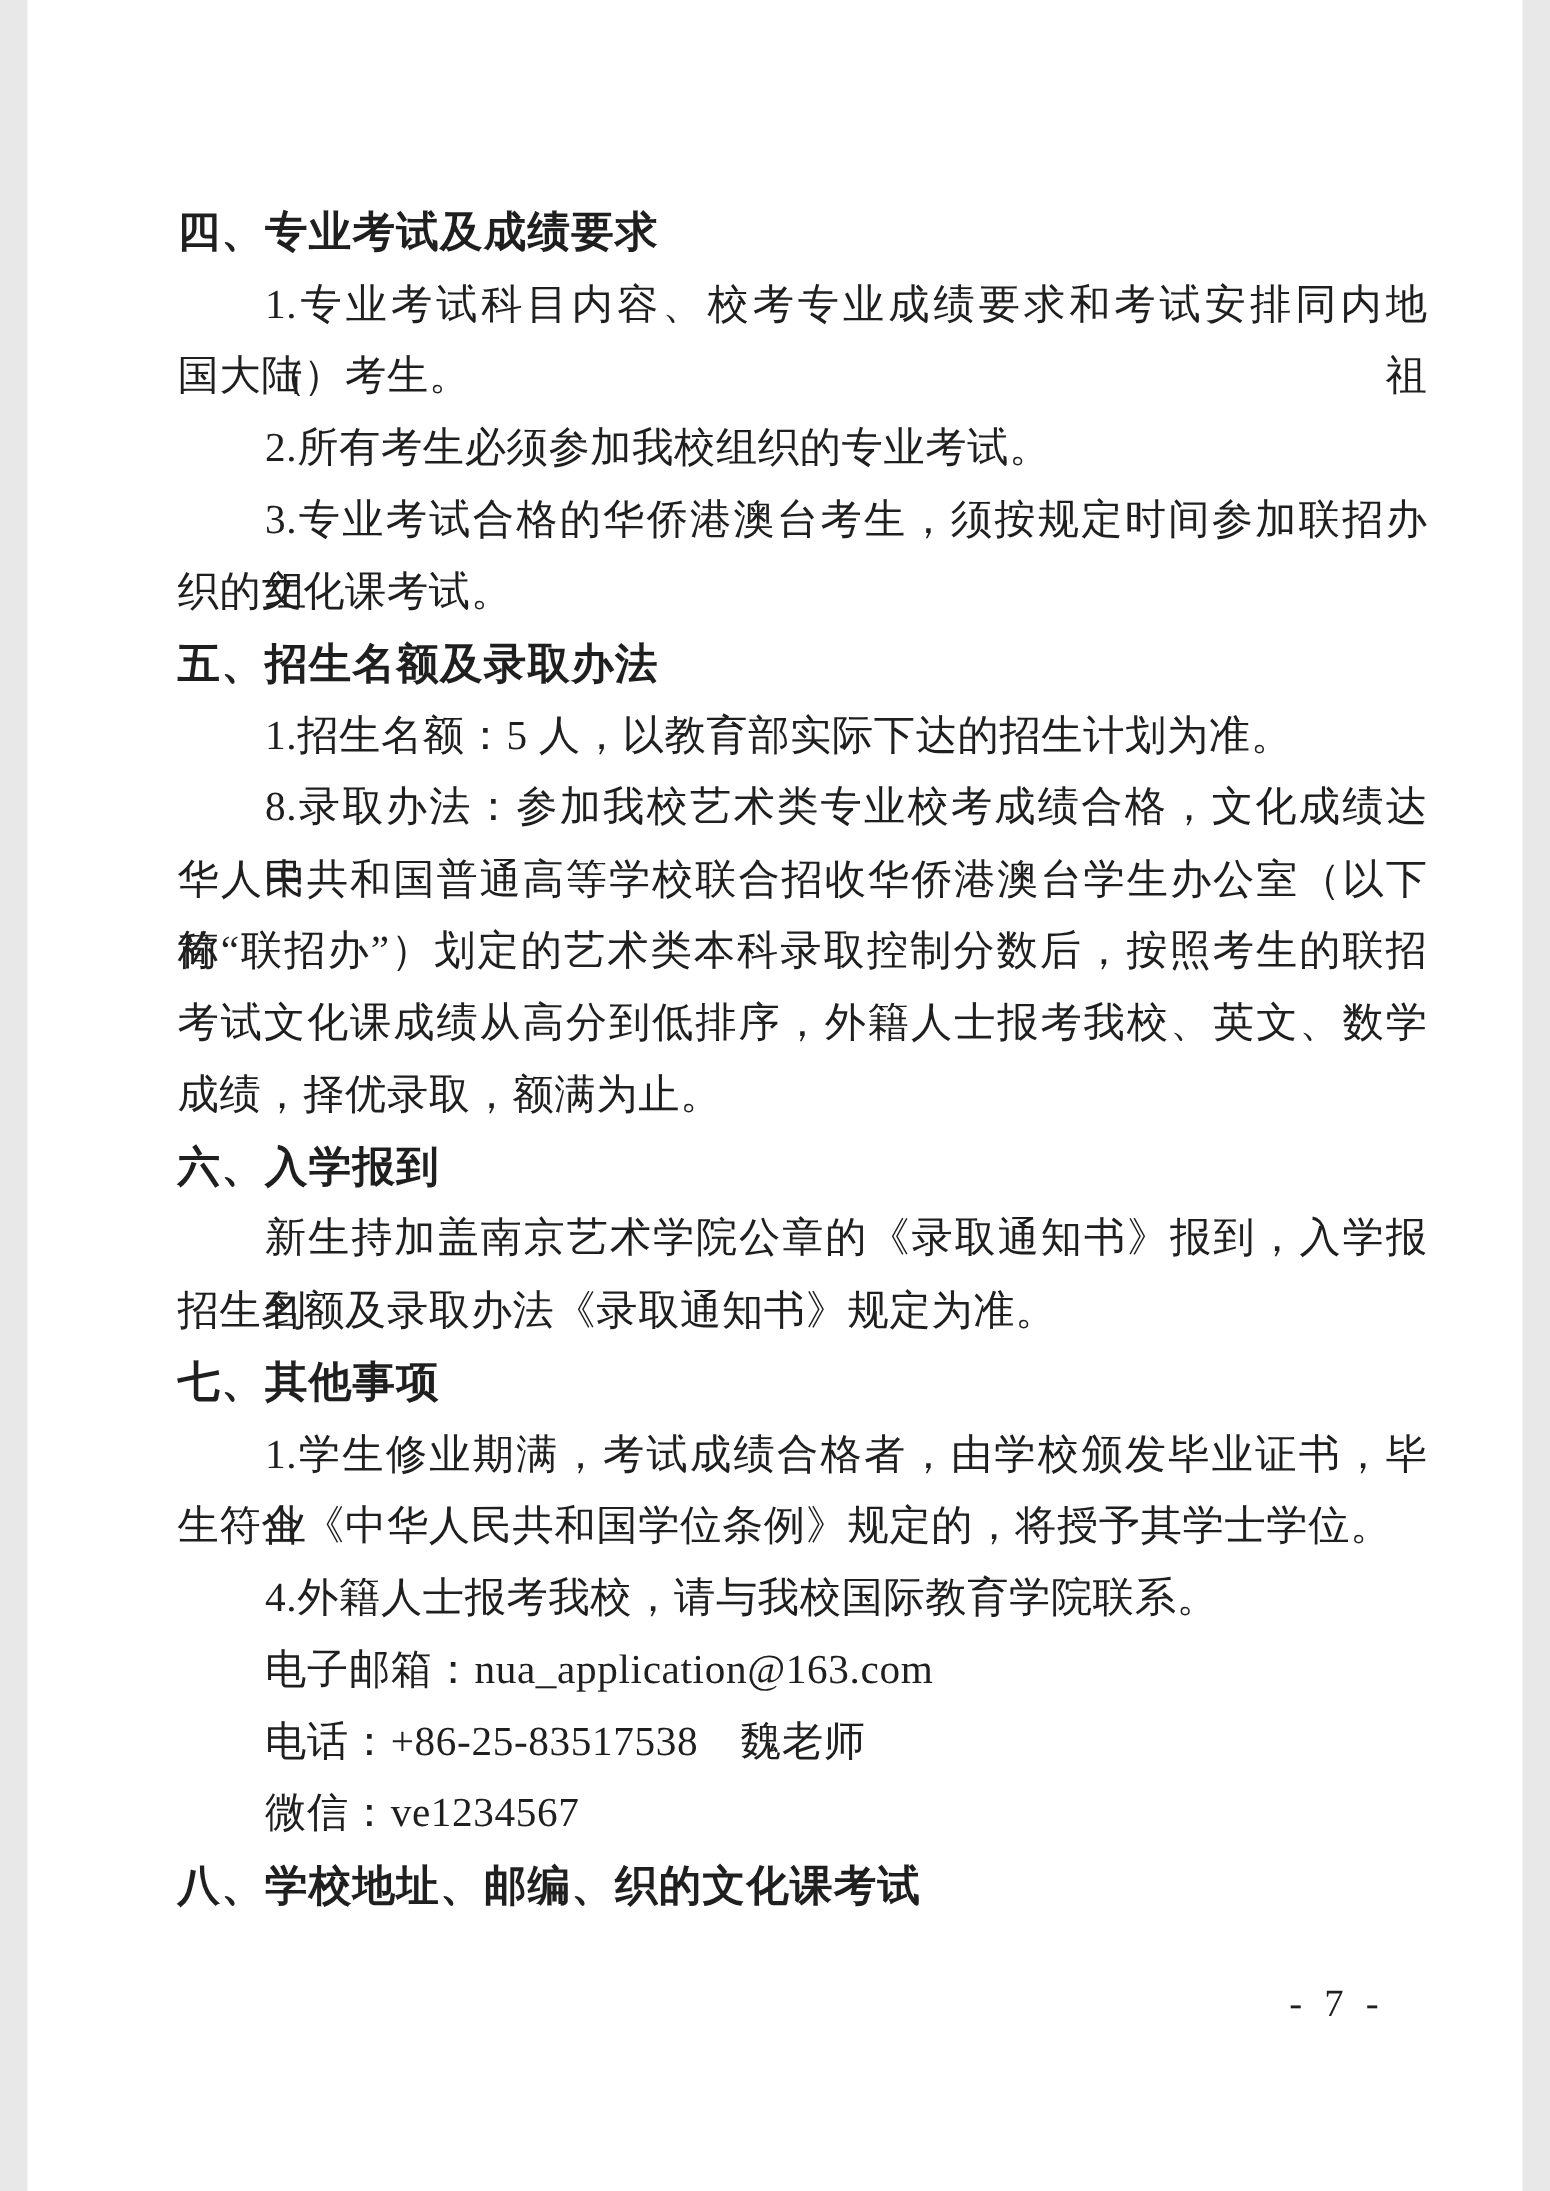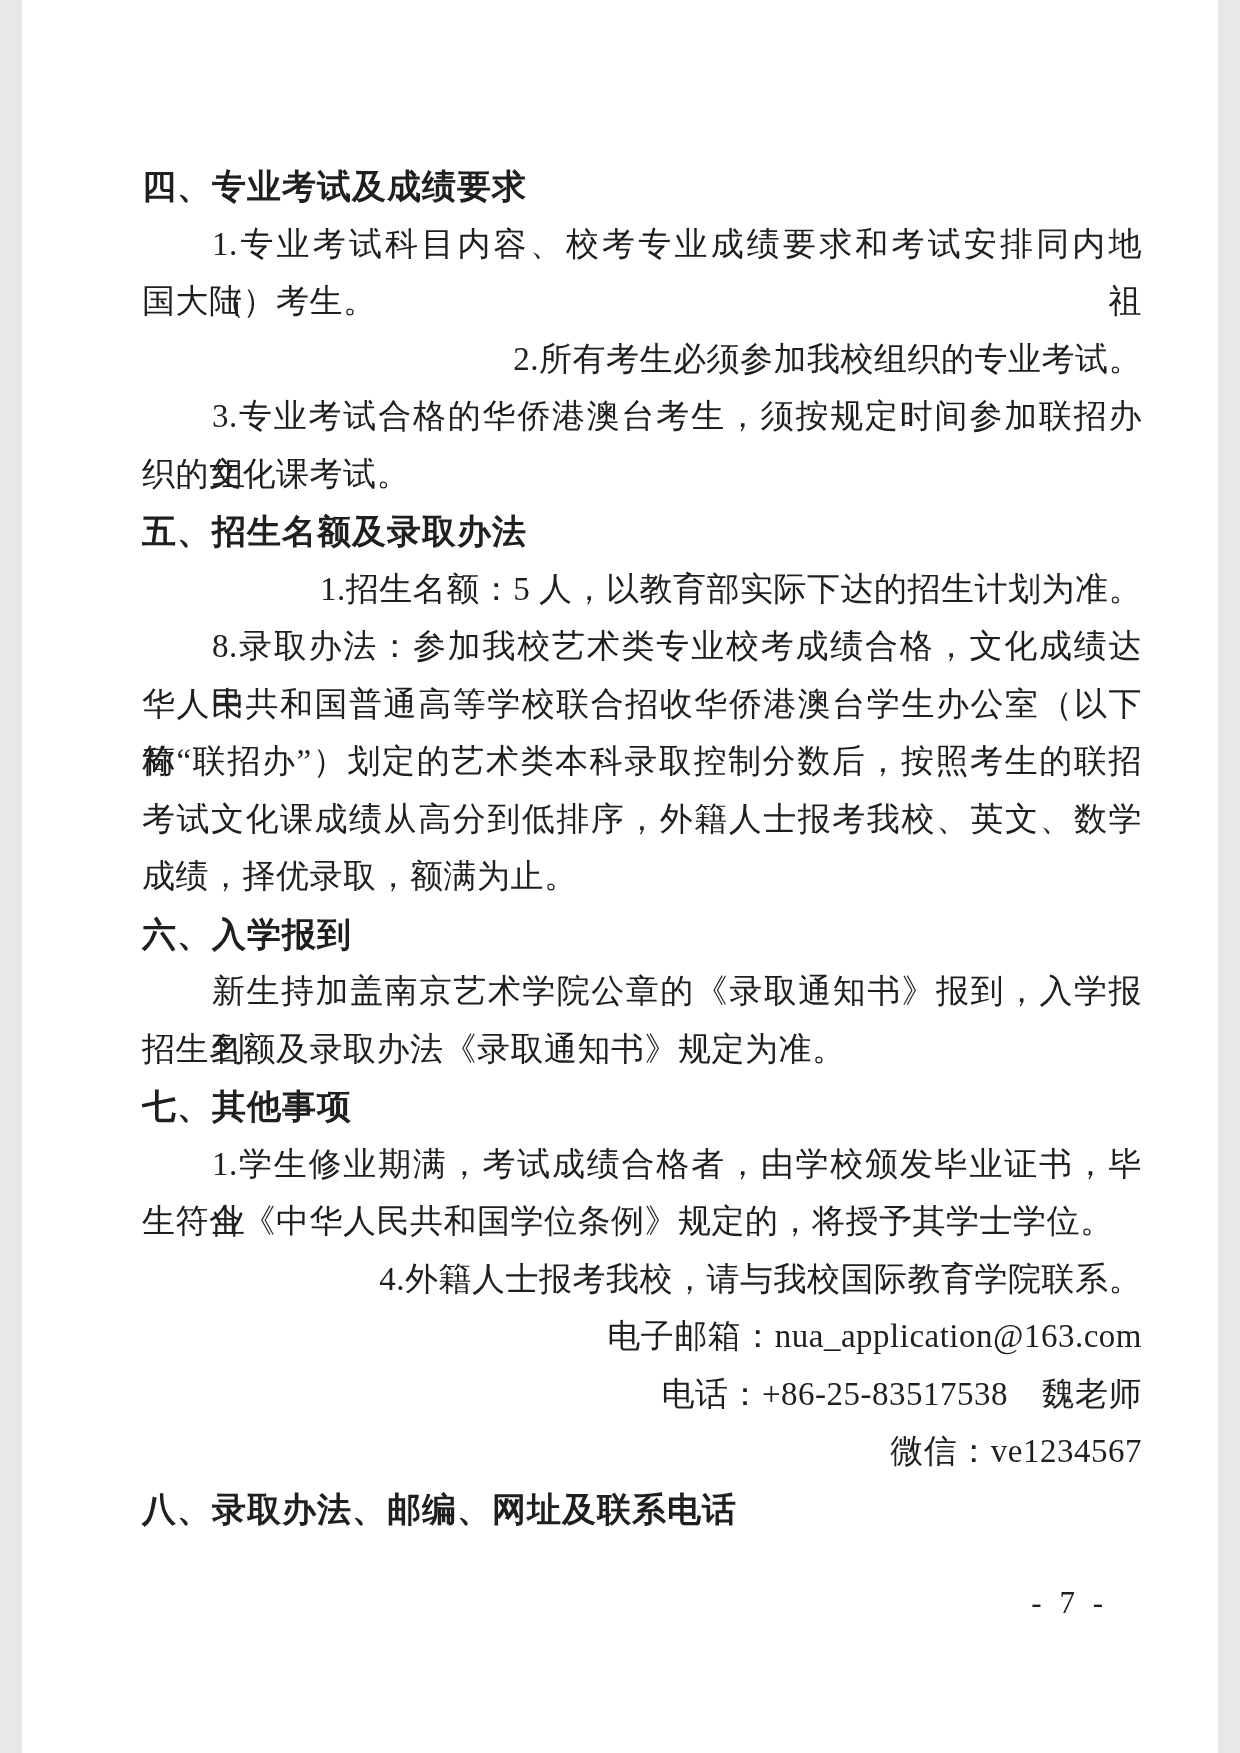--- a/index.html
+++ b/index.html
@@ -30,21 +30,20 @@
     letter-spacing: 0.5px;
     white-space: nowrap;
   }
   .line.heading {
     font-weight: 700;
     font-size: 34px;
     letter-spacing: 1px;
   }
   .line.indent {
     padding-left: 70px;
-    text-align: right;
   }
   
   .line.fill {
     white-space: normal;
     text-align: justify;
     text-align-last: justify;
     text-justify: inter-character;
   }
   .line.fill.indent {
     
@@ -84,17 +83,17 @@
     <div class="line">招生名额及录取办法《录取通知书》规定为准。</div>
 
     <div class="line heading">七、其他事项</div>
     <div class="line indent fill">1.学生修业期满，考试成绩合格者，由学校颁发毕业证书，毕业</div>
     <div class="line">生符合《中华人民共和国学位条例》规定的，将授予其学士学位。</div>
     <div class="line indent">4.外籍人士报考我校，请与我校国际教育学院联系。</div>
     <div class="line indent">电子邮箱：nua_application@163.com</div>
     <div class="line indent">电话：+86-25-83517538　魏老师</div>
     <div class="line indent">微信：ve1234567</div>
 
-    <div class="line heading">八、录取办法、邮编、网址及联系电话</div>
+    <div class="line heading">八、学校地址、邮编、织的文化课考试</div>
   </main>
 
   <div class="page-number">- 7 -</div>
 </div>
 
 </body></html>

